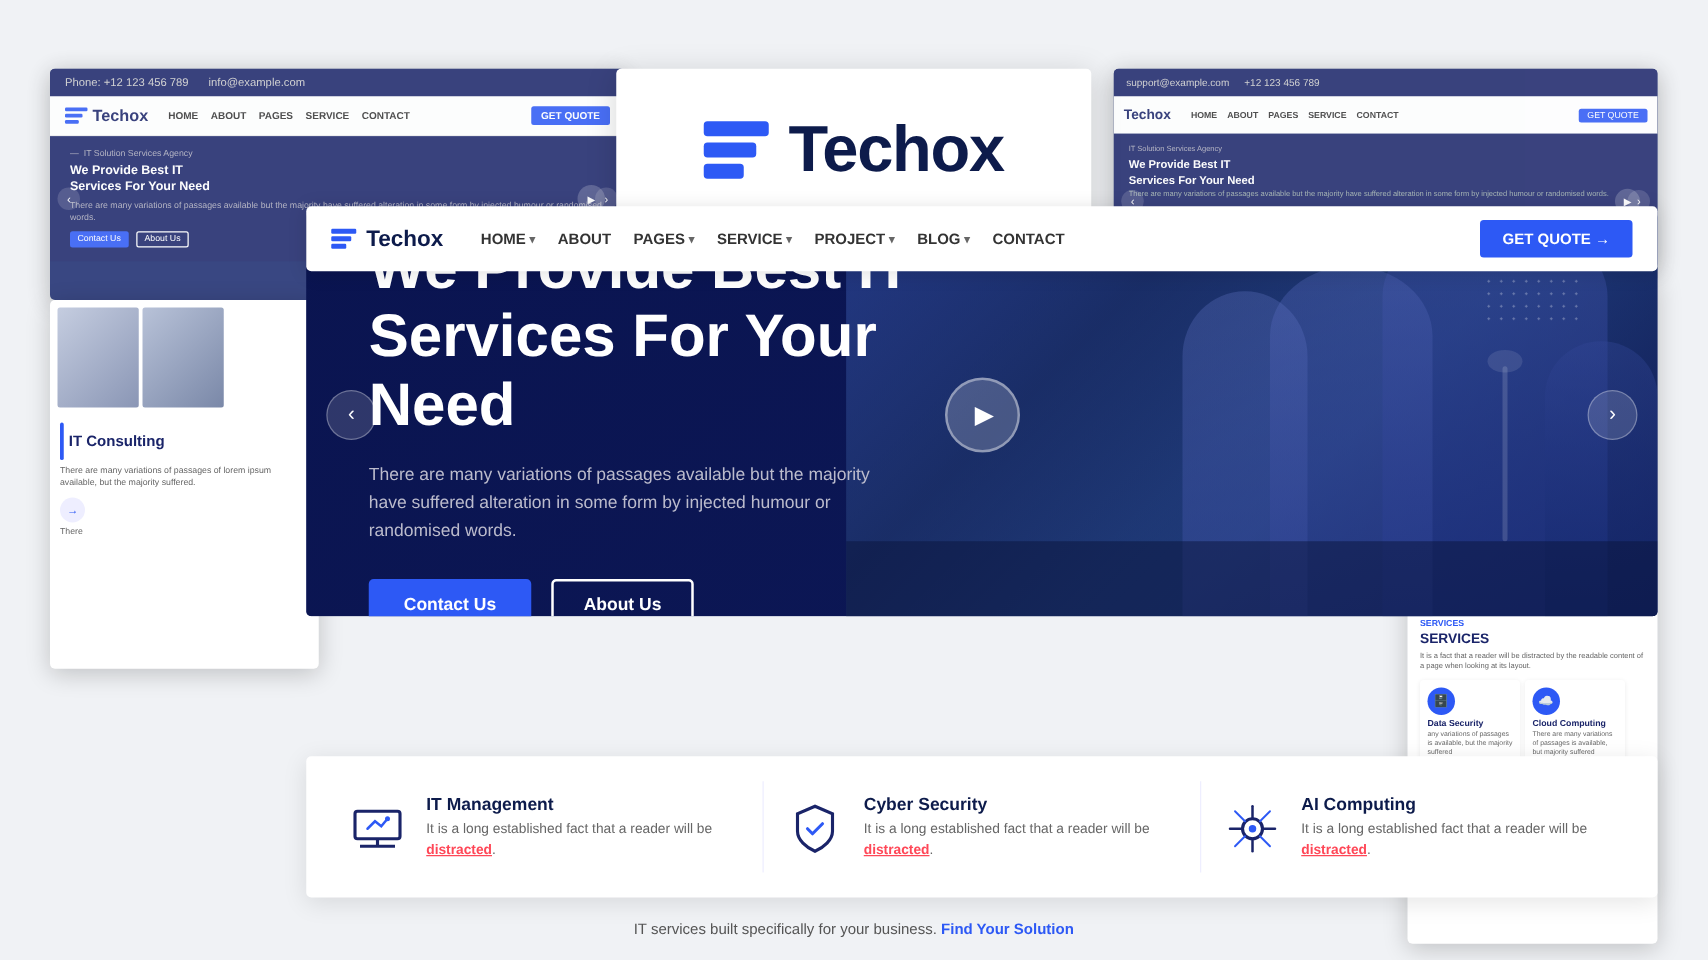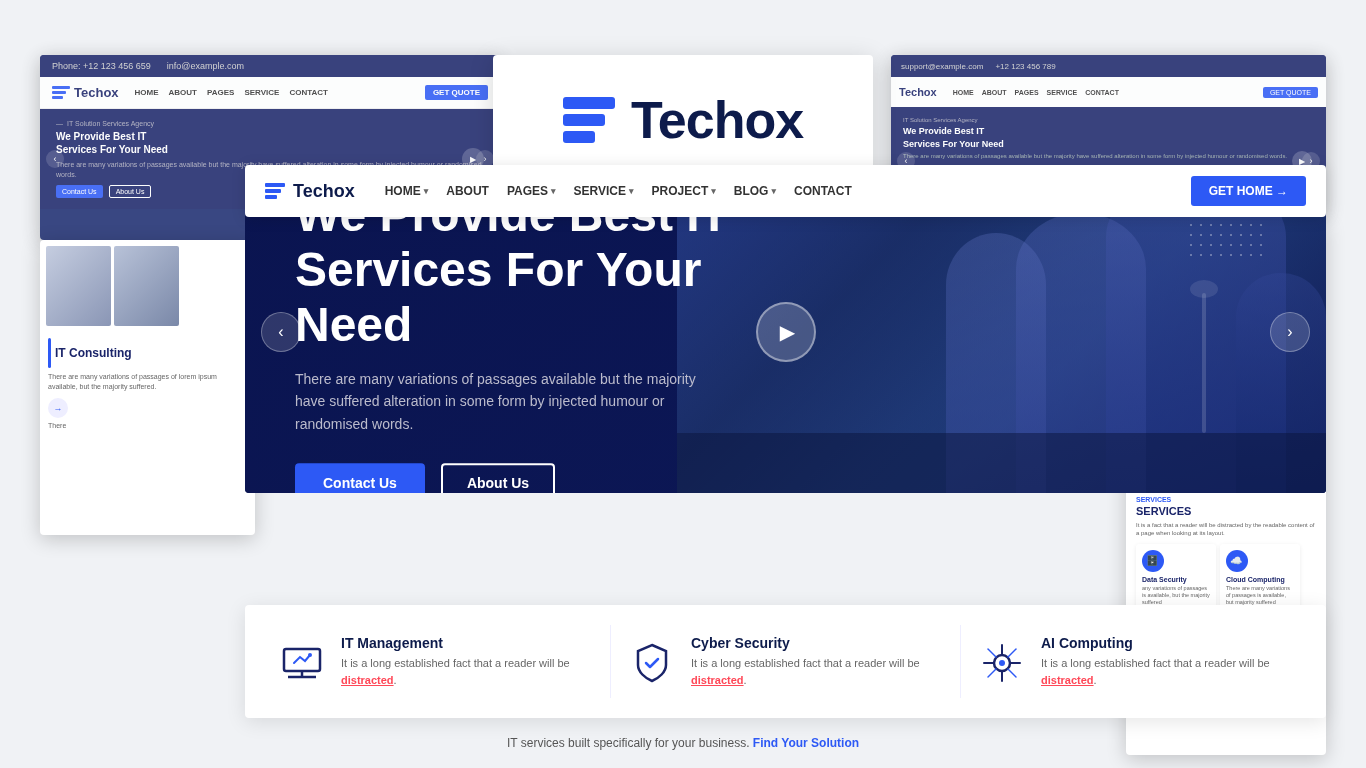--- a/index.html
+++ b/index.html
@@ -214,21 +214,21 @@
       width: 80px; height: 60px;
       background-image: radial-gradient(circle, rgba(255,255,255,0.3) 1px, transparent 1px);
       background-size: 10px 10px;
     }
   </style>
 </head>
 <body>
 
 <div class="bg-window-left">
   <div class="mini-topbar">
-    <span>Phone: +12 123 456 659</span>
+    <span>Phone: +12 123 456 789</span>
     <span>info@example.com</span>
   </div>
   <div class="mini-navbar">
     <div class="mini-logo">
       <div class="mini-logo-icon">
           <span></span>
           <span></span>
           <span></span>
         </div>
       <span>Techox</span>
@@ -404,21 +404,21 @@
         <span class="chevron">▾</span>
     </a>
     <a class="nav-item">
       <span>BLOG</span>
         <span class="chevron">▾</span>
     </a>
     <a class="nav-item">
       <span>CONTACT</span>
     </a>
   </nav>
-  <button class="nav-quote-btn">GET HOME →</button>
+  <button class="nav-quote-btn">GET QUOTE →</button>
 </div>
 
 <div class="main-hero">
   <div class="hero-bg-overlay"></div>
   <div class="hero-bg-people">
 
     <div style="position:absolute;inset:0;background:linear-gradient(135deg,rgba(30,50,120,0.6) 0%,rgba(20,35,100,0.4) 50%,rgba(10,20,70,0.7) 100%);"></div>
 
     <div style="position:absolute;bottom:0;right:40px;width:180px;height:320px;background:linear-gradient(180deg,rgba(60,80,160,0.5),rgba(30,50,130,0.8));border-radius:50% 50% 0 0 / 20% 20% 0 0;"></div>
     <div style="position:absolute;bottom:0;right:180px;width:130px;height:280px;background:linear-gradient(180deg,rgba(80,100,180,0.4),rgba(40,60,140,0.7));border-radius:50% 50% 0 0 / 20% 20% 0 0;"></div>

